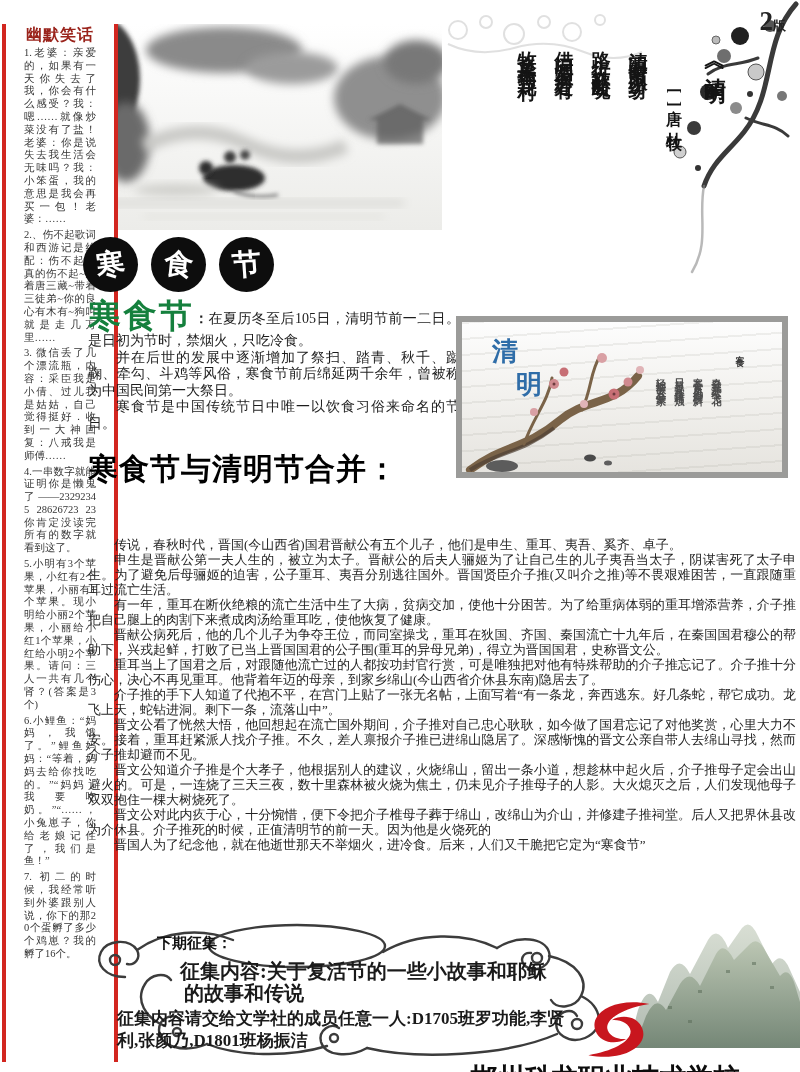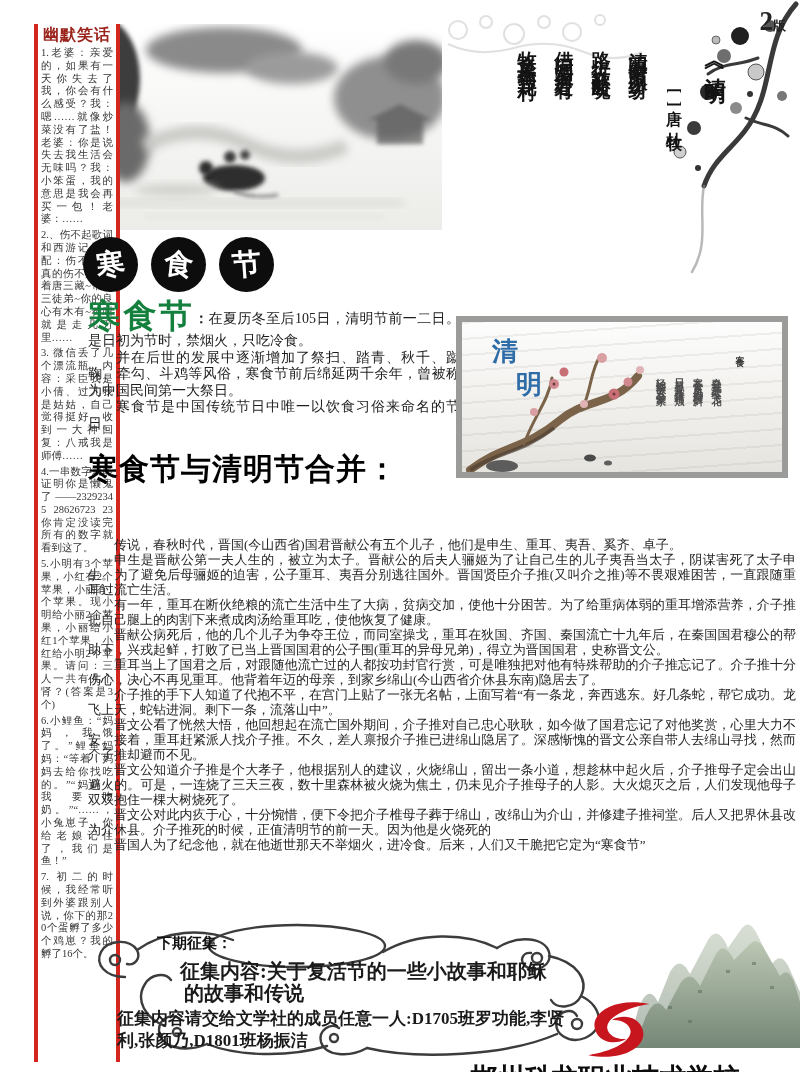--- a/index.html
+++ b/index.html
@@ -8,21 +8,21 @@
     font-family:"Liberation Serif","DejaVu Serif",serif;color:#222;overflow:hidden;
   }
   
   .page-label{position:absolute;top:0px;right:14px;z-index:30;margin-top:6px;}
   .page-label .num{font-size:27px;font-weight:bold;font-family:"Liberation Serif",serif;}
   .page-label .suf{font-size:13px;font-weight:bold;}
   
   .sidebar{
     position:absolute;left:2px;top:24px;width:72px;height:1036px;
     border-left:4px solid #d2261f;border-right:4px solid #d2261f;
-    padding:1px 3px;box-sizing:content-box;background:#fff;z-index:5;margin-left:32px;
+    padding:1px 18px;box-sizing:content-box;background:#fff;z-index:5;
   }
   .sidebar-title{
     font-family:"Liberation Sans","DejaVu Sans",sans-serif;
     font-weight:bold;font-size:16px;color:#9a231b;text-align:center;
     letter-spacing:1px;line-height:20px;margin-bottom:2px;white-space:nowrap;
   }
   .joke{font-size:10.5px;line-height:12.8px;text-align:justify;margin:0 0 3px 0;color:#353535;word-break:break-all;}
   
   .ink-painting{position:absolute;left:84px;top:24px;width:358px;height:206px;}
   

